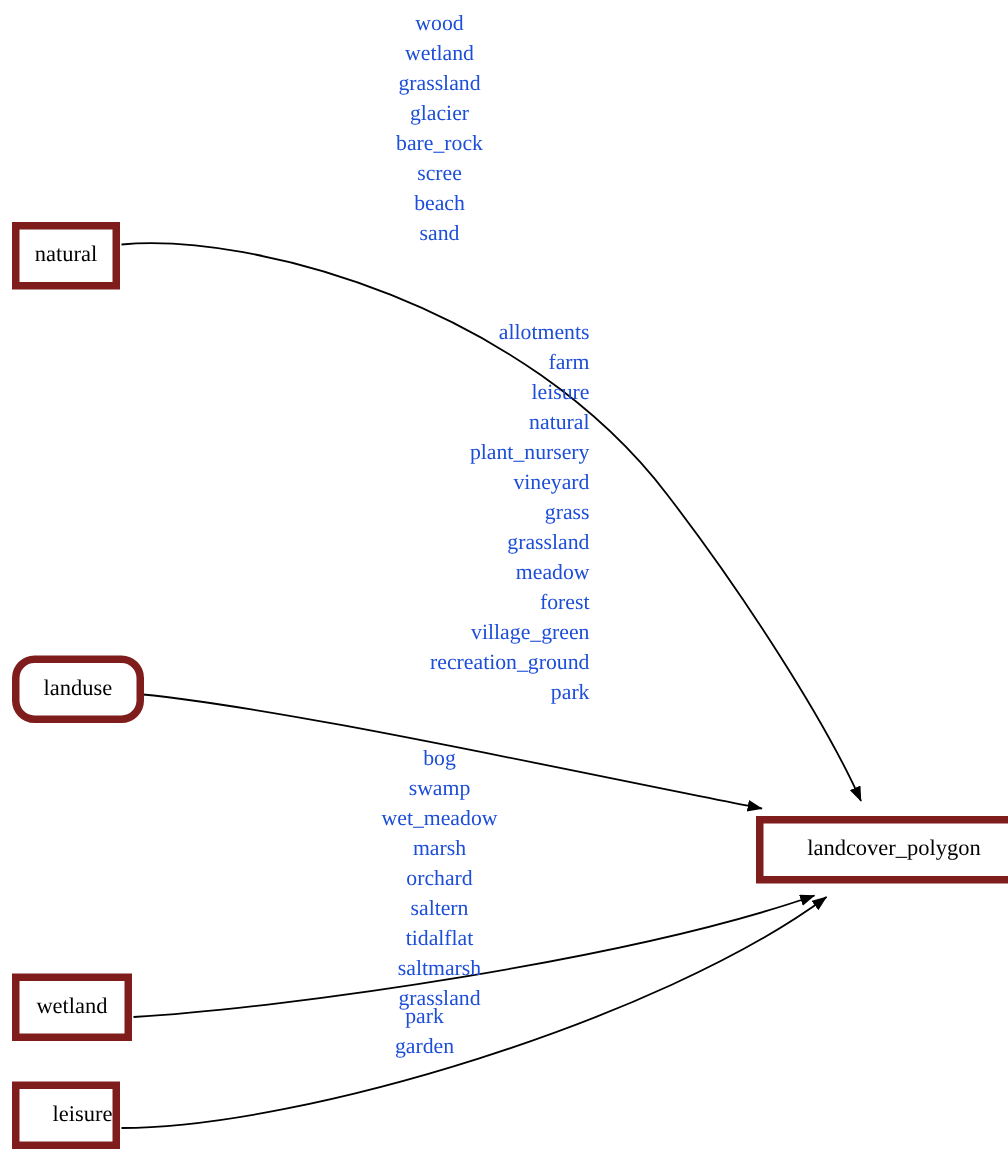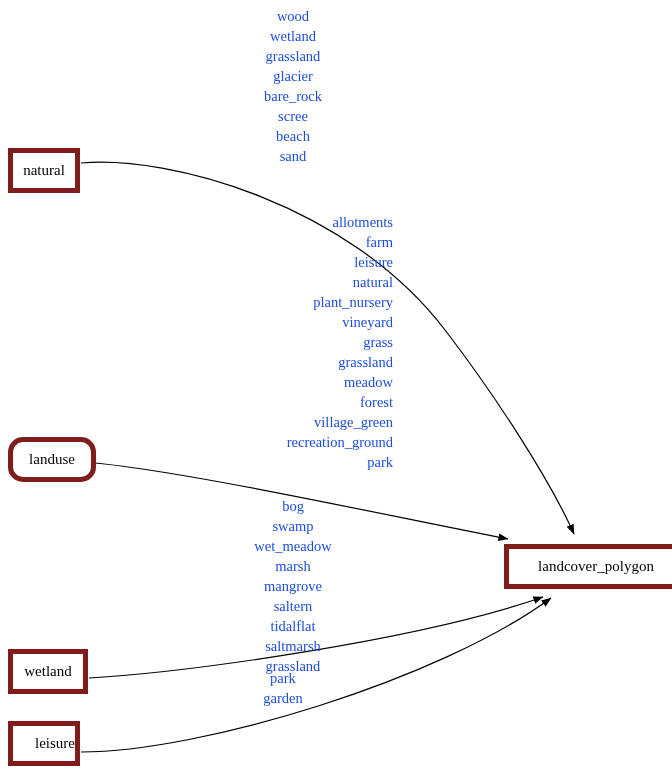--- a/index.html
+++ b/index.html
@@ -118,21 +118,21 @@
     <div>village_green</div>
     <div>recreation_ground</div>
     <div>park</div>
   </div>
 
   <div class="edge-label-group" style="left:193px; top:496px; width:200px;">
     <div>bog</div>
     <div>swamp</div>
     <div>wet_meadow</div>
     <div>marsh</div>
-    <div>mangrove</div>
+    <div>orchard</div>
     <div>saltern</div>
     <div>tidalflat</div>
     <div>saltmarsh</div>
     <div>grassland</div>
   </div>
 
   <div class="edge-label-group" style="left:183px; top:668px; width:200px;">
     <div>park</div>
     <div>garden</div>
   </div>

